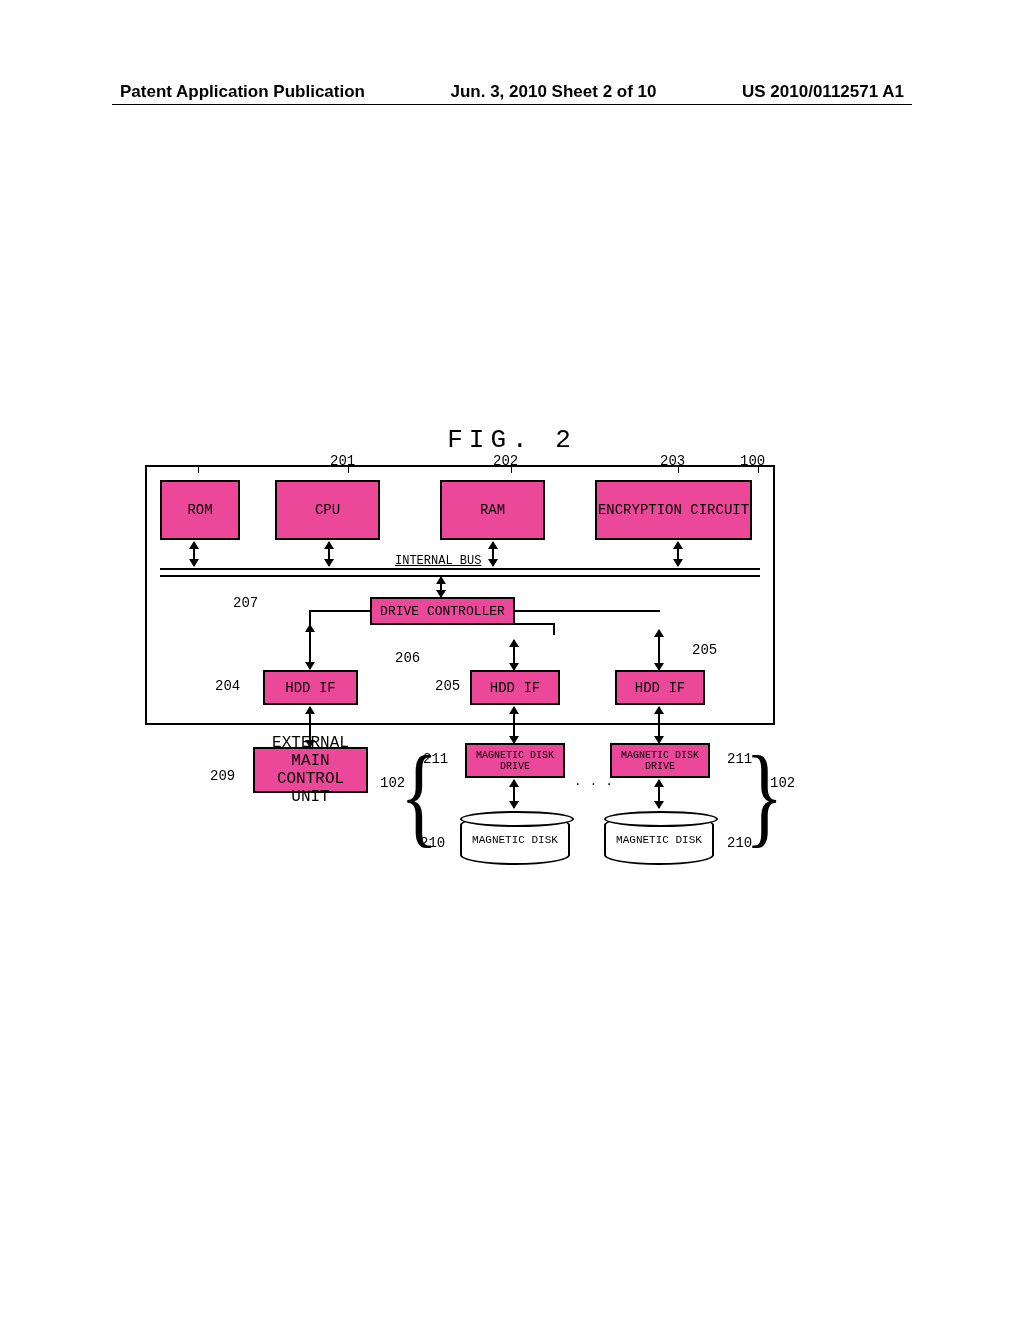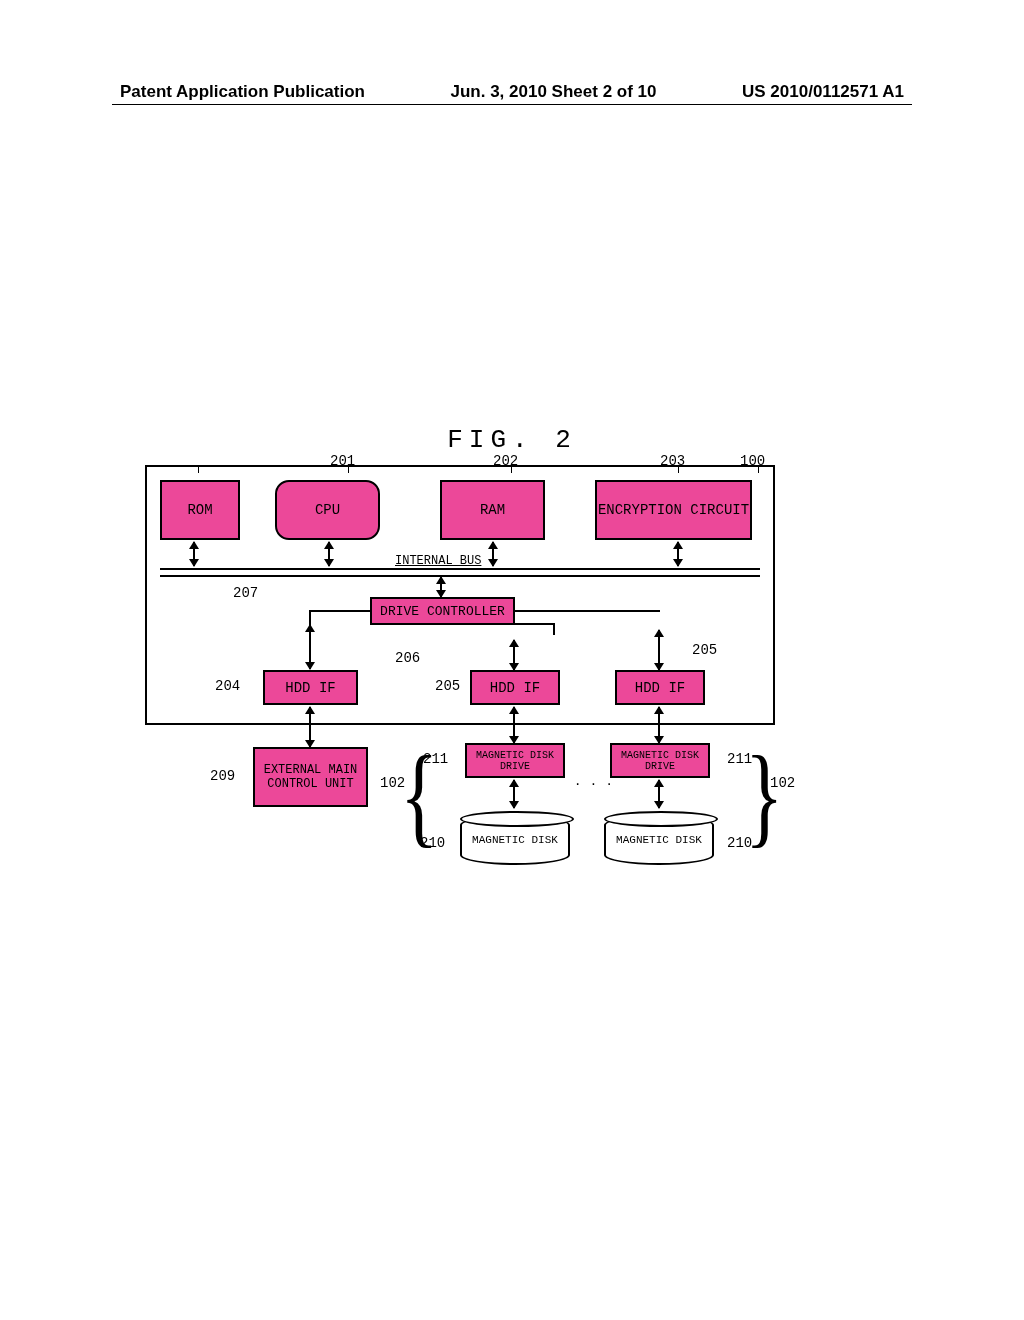--- a/index.html
+++ b/index.html
@@ -164,34 +164,34 @@
   <div class="leader" style="top:-2px; left:348px;">202</div>
   <div class="lead-hook" style="top:10px; left:366px;"></div>
   <div class="leader" style="top:-2px; left:515px;">203</div>
   <div class="lead-hook" style="top:10px; left:533px;"></div>
   <div class="leader" style="top:-2px; left:595px;">100</div>
   <div class="lead-hook" style="top:10px; left:613px;"></div>
 
   <div class="main-box"></div>
 
   <div class="block" style="top:25px; left:15px; width:80px; height:60px;">ROM</div>
-  <div class="block" style="top:25px; left:130px; width:105px; height:60px;border-radius:14px;">CPU</div>
+  <div class="block" style="top:25px; left:130px; width:105px; height:60px;">CPU</div>
   <div class="block" style="top:25px; left:295px; width:105px; height:60px;">RAM</div>
   <div class="block" style="top:25px; left:450px; width:157px; height:60px;">ENCRYPTION CIRCUIT</div>
 
   <div class="bus-line" style="top:113px; left:15px; width:600px; height:2px;"></div>
   <div class="bus-line" style="top:120px; left:15px; width:600px; height:2px;"></div>
   <div class="leader" style="top:99px; left:250px; font-size:12px;text-decoration:underline;">INTERNAL BUS</div>
 
   <div class="arrow-vert" style="top:87px; left:48px; height:24px;"></div>
   <div class="arrow-vert" style="top:87px; left:183px; height:24px;"></div>
   <div class="arrow-vert" style="top:87px; left:347px; height:24px;"></div>
   <div class="arrow-vert" style="top:87px; left:532px; height:24px;"></div>
 
-  <div class="leader" style="top:130px; left:88px;">207</div>
+  <div class="leader" style="top:140px; left:88px;">207</div>
 
   <div class="arrow-vert" style="top:122px; left:295px; height:20px;"></div>
   <div class="block" style="top:142px; left:225px; width:145px; height:28px; font-size:13px;">DRIVE CONTROLLER</div>
   <div class="leader" style="top:195px; left:250px;">206</div>
 
   <div class="block" style="top:215px; left:118px; width:95px; height:35px;">HDD IF</div>
   <div class="block" style="top:215px; left:325px; width:90px; height:35px;">HDD IF</div>
   <div class="block" style="top:215px; left:470px; width:90px; height:35px;">HDD IF</div>
 
   <div class="leader" style="top:223px; left:70px;">204</div>
@@ -203,21 +203,21 @@
   <div class="bus-line" style="top:155px; left:164px; width:2px; height:18px;"></div>
 
   <div class="arrow-vert" style="top:185px; left:368px; height:30px;"></div>
   <div class="arrow-horiz" style="top:168px; left:370px; width:40px;"></div>
   <div class="bus-line" style="top:168px; left:408px; width:2px; height:12px;"></div>
 
   <div class="arrow-vert" style="top:175px; left:513px; height:40px;"></div>
   <div class="arrow-horiz" style="top:155px; left:370px; width:145px;"></div>
 
   <div class="arrow-vert" style="top:252px; left:164px; height:40px;"></div>
-  <div class="block" style="top:292px; left:108px; width:115px; height:60px; font-size:12px; white-space:pre-line;">EXTERNAL MAIN
+  <div class="block" style="top:292px; left:108px; width:115px; height:46px; font-size:16px; white-space:pre-line;">EXTERNAL MAIN
 CONTROL UNIT</div>
   <div class="leader" style="top:313px; left:65px;">209</div>
 
   <div class="arrow-vert" style="top:252px; left:368px; height:36px;"></div>
   <div class="block" style="top:288px; left:320px; width:100px; height:35px; font-size:10px; white-space:pre-line; line-height:1.1;">MAGNETIC DISK
 DRIVE</div>
   <div class="leader" style="top:296px; left:278px;">211</div>
 
   <div class="arrow-vert" style="top:252px; left:513px; height:36px;"></div>
   <div class="block" style="top:288px; left:465px; width:100px; height:35px; font-size:10px; white-space:pre-line; line-height:1.1;">MAGNETIC DISK

